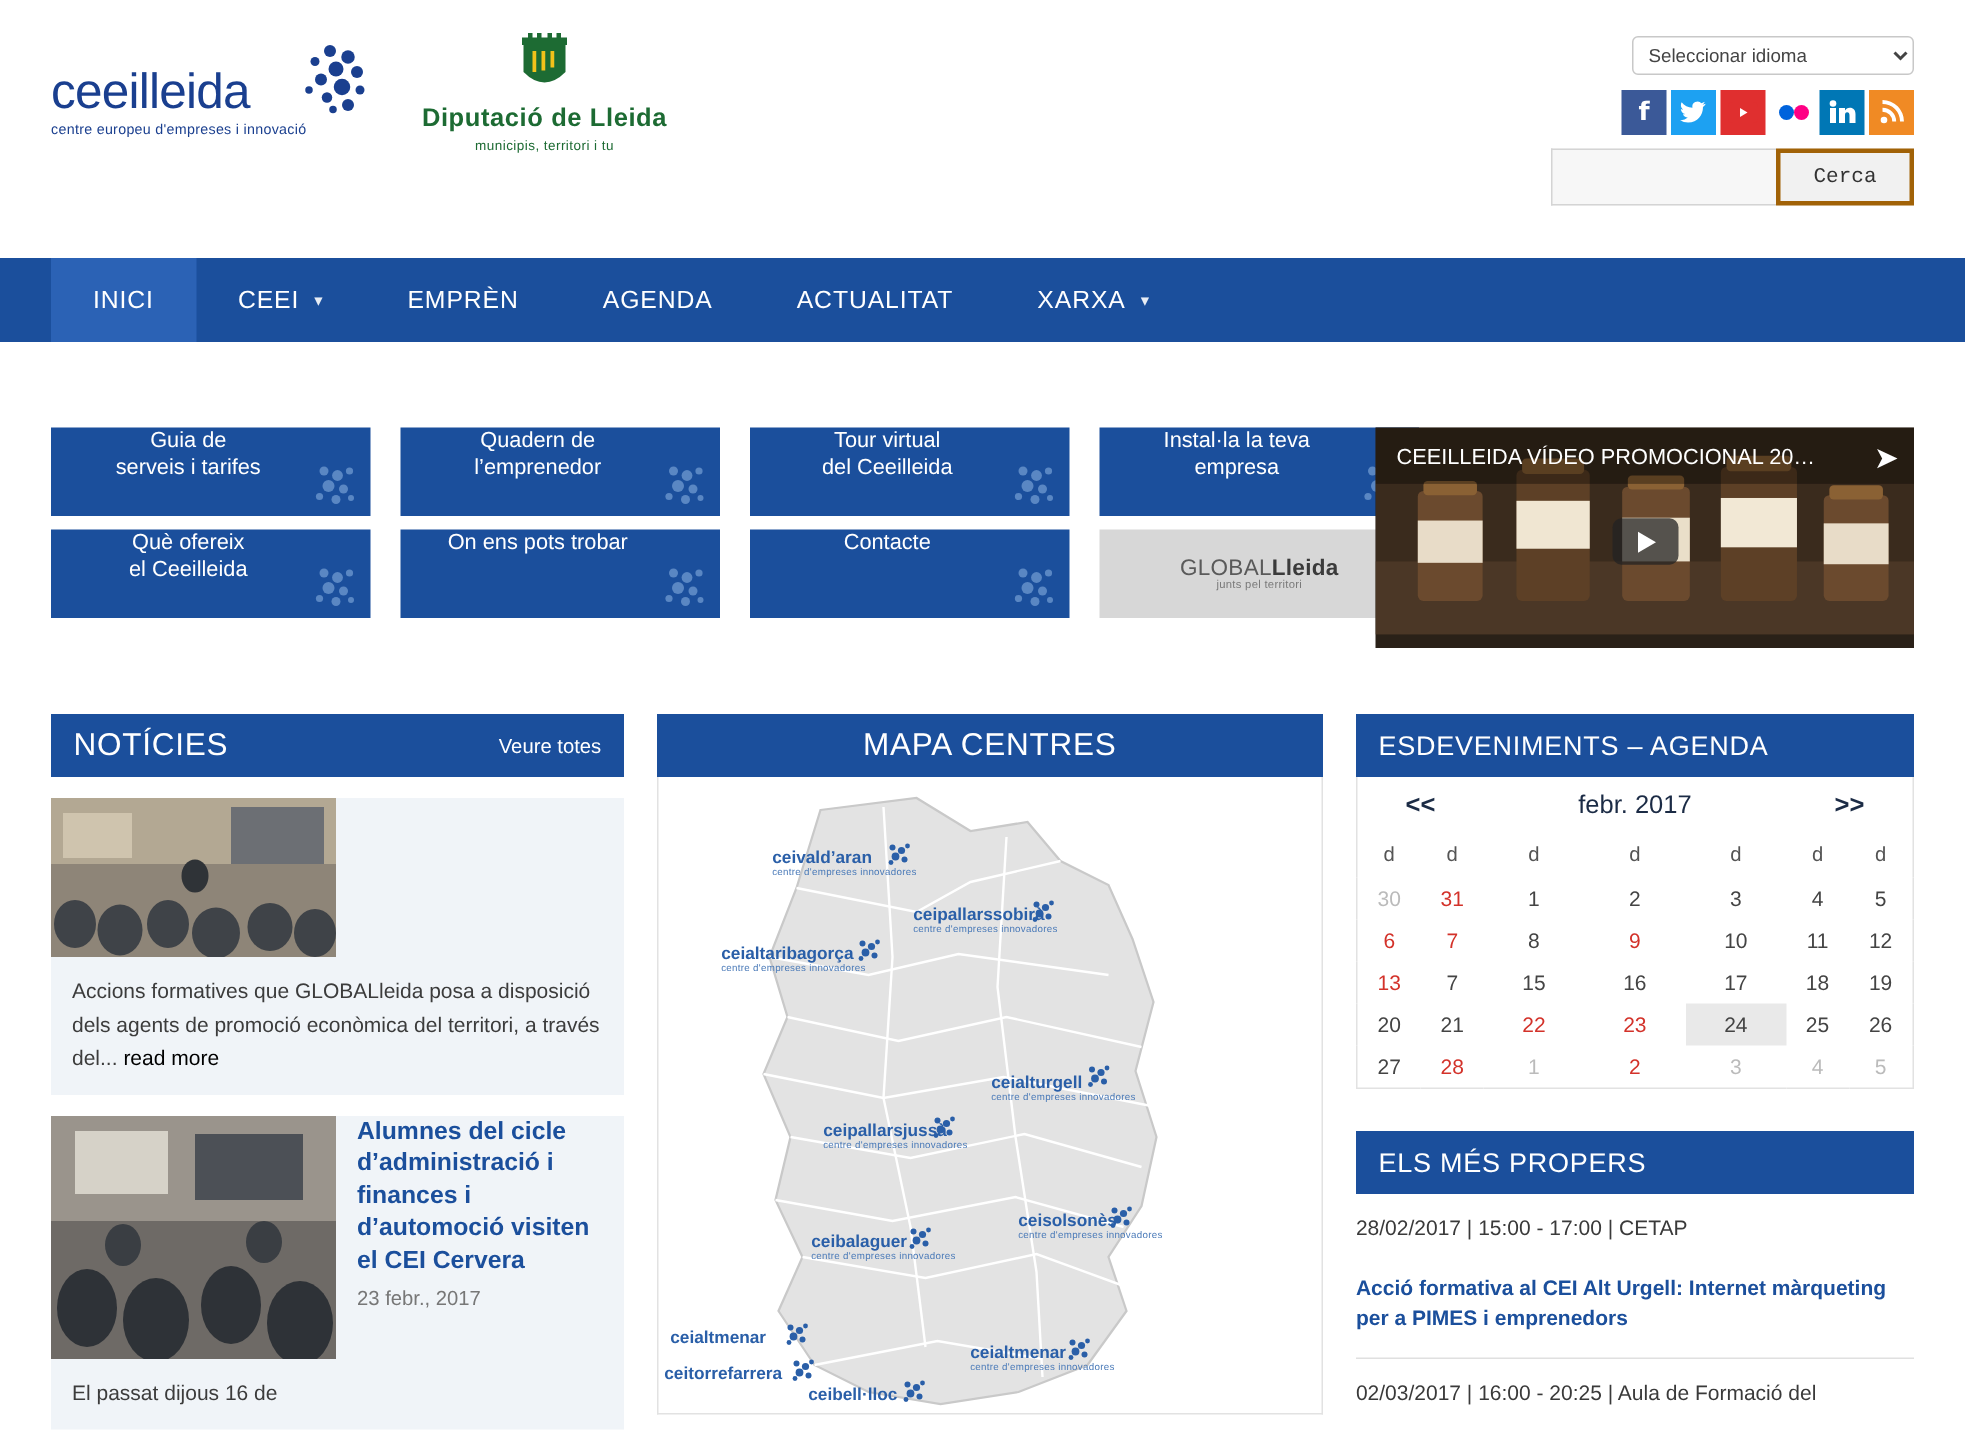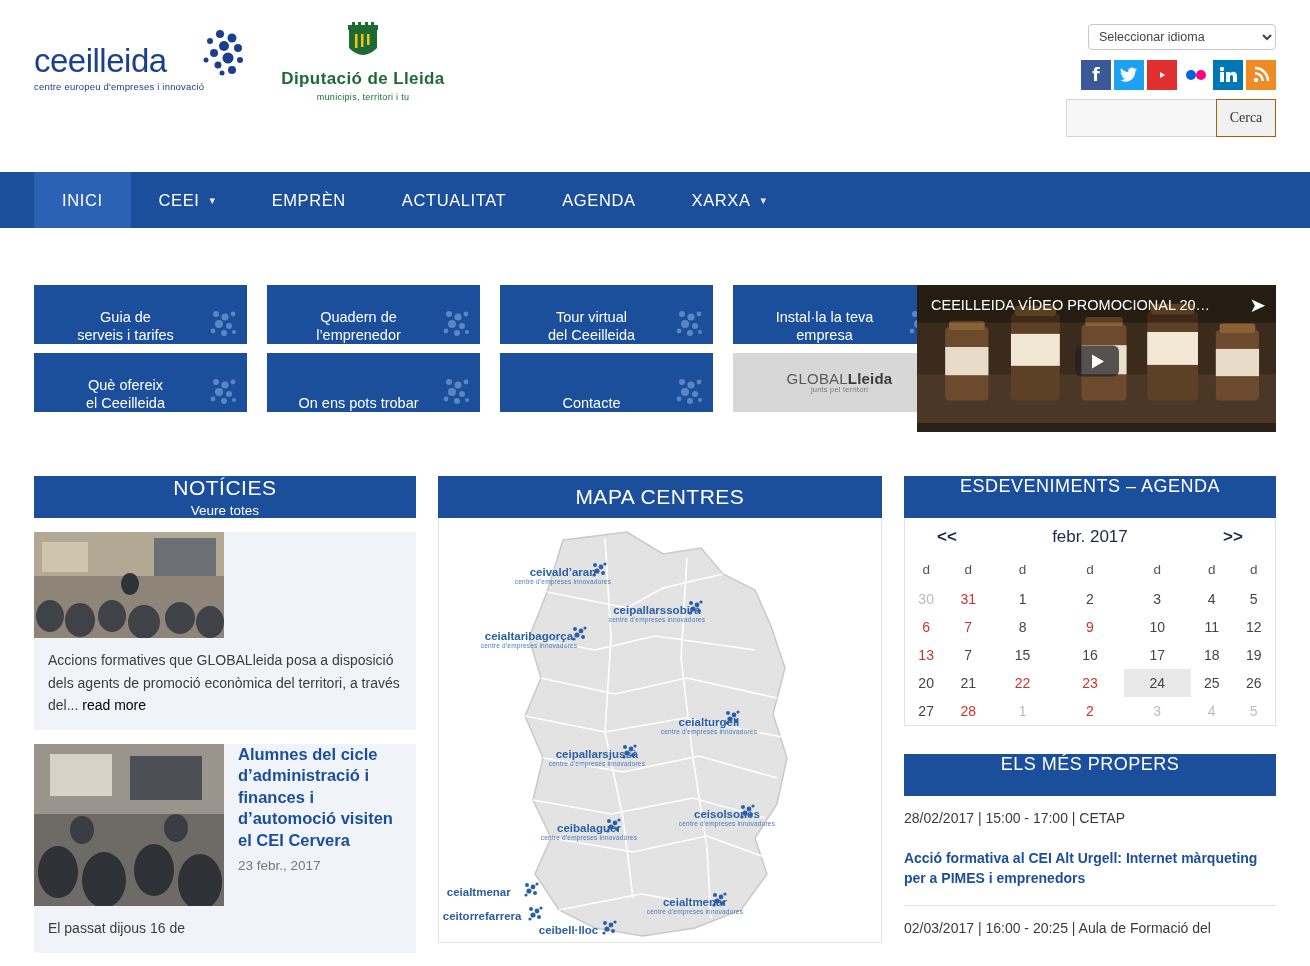--- a/index.html
+++ b/index.html
@@ -117,28 +117,28 @@
     width: 150px;
     height: 38px;
     border: 1px solid #d4d4d4;
     border-right: none;
     background: #f7f7f7;
     padding: 0 8px;
     font-size: 13px;
     font-family: "Liberation Sans", sans-serif;
   }
   .search-btn {
-    width: 60px;
+    width: 92px;
     height: 38px;
-    border: 1px solid #a16207;
+    border: 3px solid #a16207;
     background: #f1f1f1;
     font-size: 14px;
     color: #333;
     cursor: pointer;
-    font-family: Liberation Serif, serif;
+    font-family: Liberation Mono, monospace;
   }
 
   
   .nav {
     background: #1b4f9c;
     height: 56px;
     display: flex;
     align-items: stretch;
     padding-left: 34px;
   }
@@ -173,21 +173,21 @@
     grid-template-columns: repeat(4, 213px);
     grid-auto-rows: 59px;
     gap: 9px 20px;
     width: 852px;
   }
   .tile {
     background: #1b4f9c;
     color: #fff;
     position: relative;
     display: flex;
-    align-items: flex-end;
+    align-items: flex-start;
     justify-content: center;
     text-align: center;
     font-size: 14.5px;
     line-height: 1.25;
     padding: 0 42px 0 12px;
     cursor: pointer;
   }
   .tile .tdots {
     position: absolute;
     right: 9px;
@@ -255,32 +255,31 @@
     margin-left: 3px;
   }
 
   
   .cols {
     display: flex;
     gap: 22px;
     margin-top: 44px;
   }
   .col-news { width: 392px; }
-  .col-map { width: 456px; text-align: center; }
+  .col-map { width: 456px; }
   .col-agenda { width: 382px; }
 
   .panel-head {
     background: #1b4f9c;
     color: #fff;
     height: 42px;
     display: flex;
     align-items: center;
     padding: 0 15px;
     justify-content: space-between;
-    flex-direction: column;
   }
   .panel-head .ttl {
     font-size: 21px;
     letter-spacing: .5px;
   }
   .panel-head .more {
     font-size: 13.5px;
     color: #fff;
     text-decoration: none;
     cursor: pointer;
@@ -489,24 +488,24 @@
     <span>INICI</span>
   </div>
   <div class="nav-item">
     <span>CEEI</span>
     <span class="caret">▾</span>
   </div>
   <div class="nav-item">
     <span>EMPRÈN</span>
   </div>
   <div class="nav-item">
-    <span>ACTUALITAT</span>
+    <span>AGENDA</span>
   </div>
   <div class="nav-item">
-    <span>AGENDA</span>
+    <span>ACTUALITAT</span>
   </div>
   <div class="nav-item">
     <span>XARXA</span>
     <span class="caret">▾</span>
   </div>
 </div>
 
 <div class="content">
 
   <div class="tiles-row">

